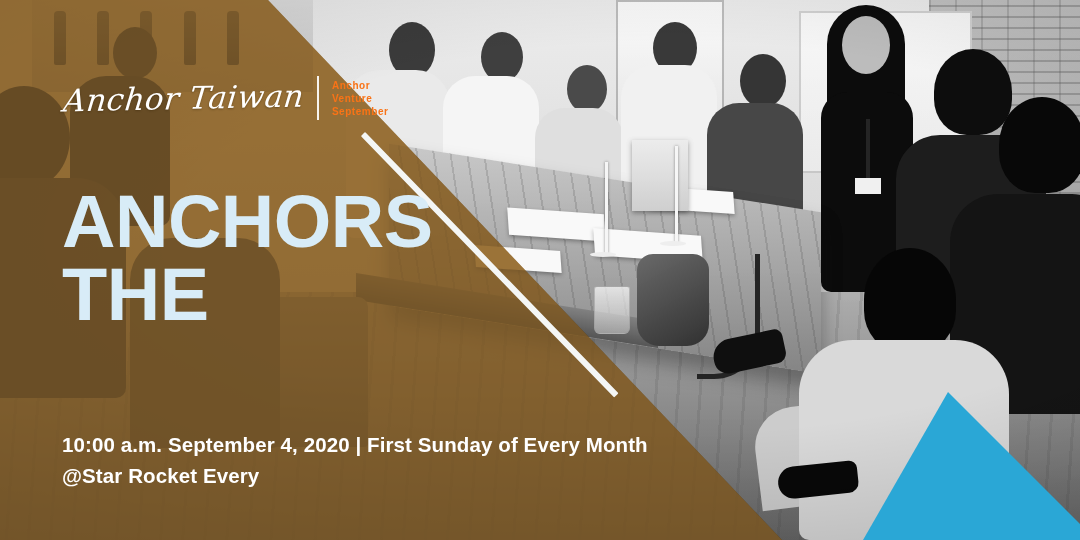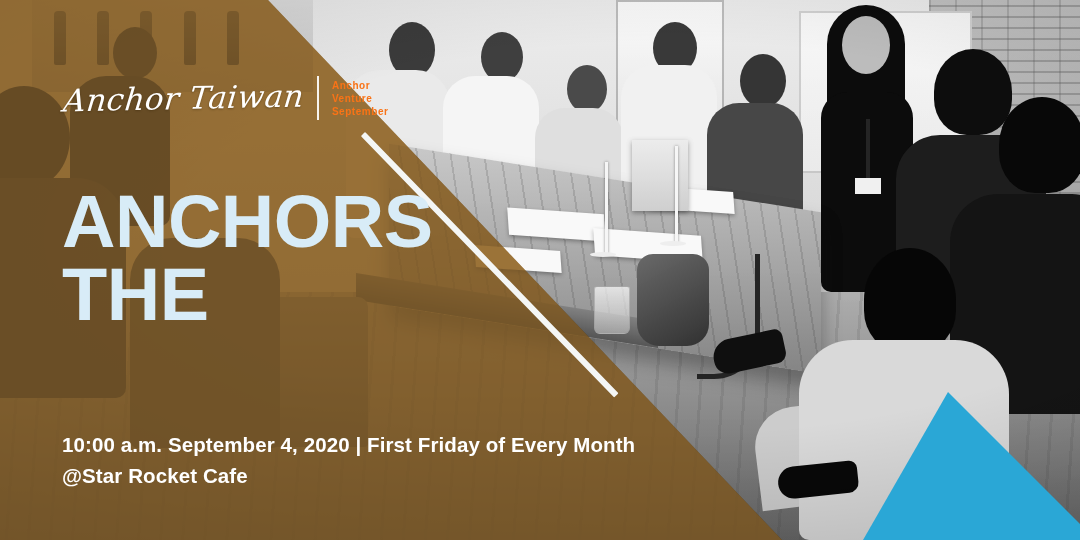--- a/index.html
+++ b/index.html
@@ -349,17 +349,17 @@
       <div>September</div>
     </span>
   </div>
 
   <div class="headline">
     <div>ANCHORS</div>
     <div>THE</div>
   </div>
 
   <div class="details">
-    <div class="line1">10:00 a.m.  September 4, 2020 | First Friday of Every Month</div>
-    <div class="line2">@Star Rocket Cafe</div>
+    <div class="line1">10:00 a.m.  September 4, 2020 | First Sunday of Every Month</div>
+    <div class="line2">@Star Rocket Every</div>
   </div>
 
 </div>
 
 </body></html>

